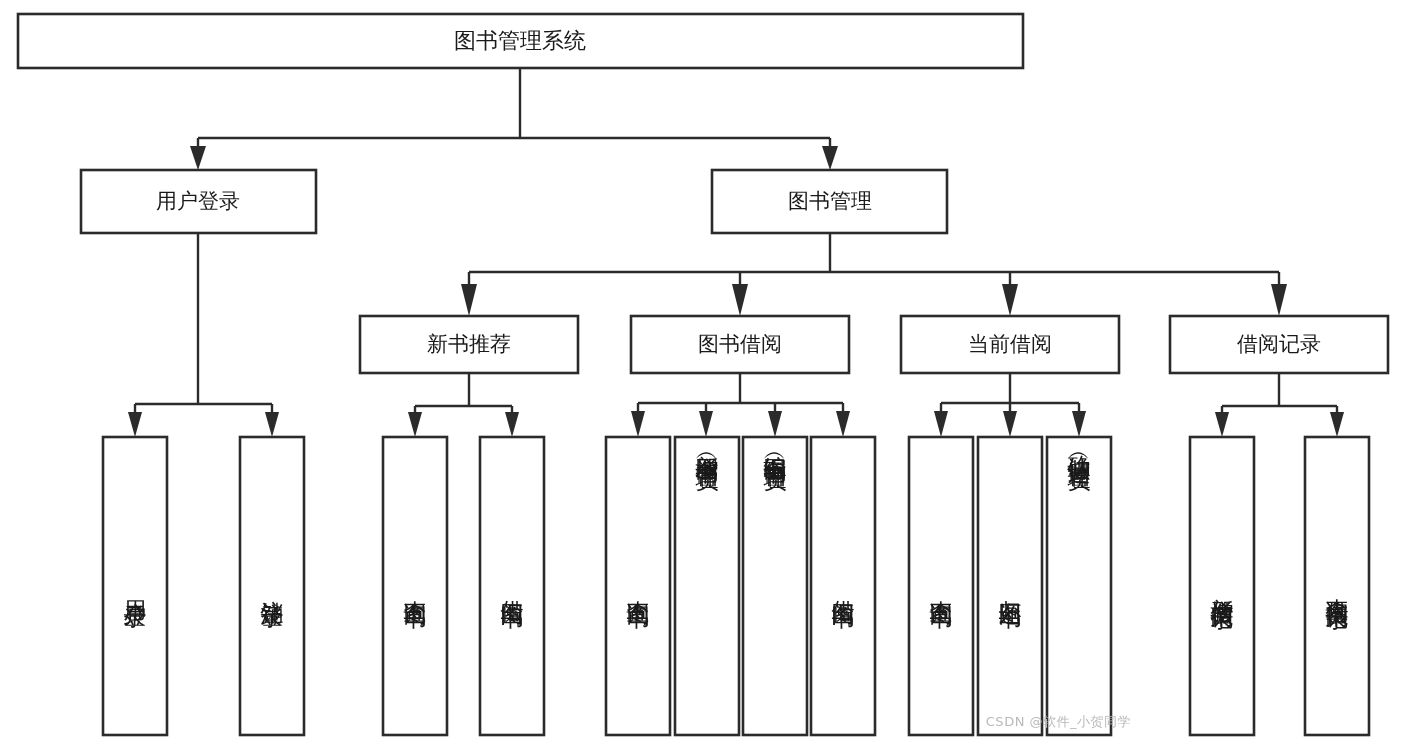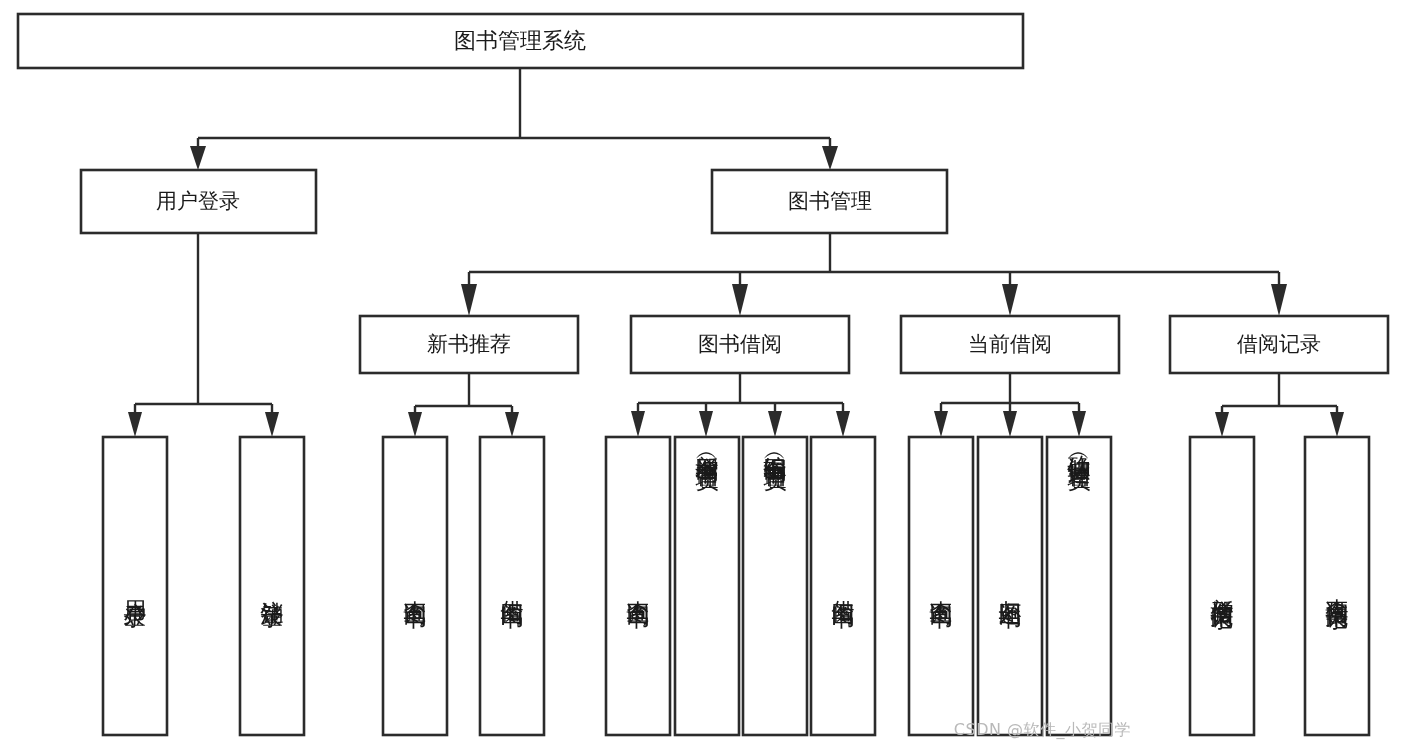--- a/index.html
+++ b/index.html
@@ -71,23 +71,23 @@
     font-family: "DejaVu Sans", "Liberation Sans", sans-serif;
     font-size: 23px;
     line-height: 1.18;
     letter-spacing: 2px;
     color: #1a1a1a;
     white-space: nowrap;
   }
   .watermark {
     position: absolute;
     right: 8px;
-    bottom: 6px;
-    font-family: "DejaVu Sans", "Liberation Sans", sans-serif;
-    font-size: 16px;
+    bottom: 16px;
+    font-family: "DejaVu Sans", "Liberation Sans", sans-serif;
+    font-size: 13px;
     color: #b9b9b9;
     letter-spacing: 0.5px;
     user-select: none;
   }
 </style>
 </head>
 <body>
 
 <div id="diagram-root">
 

